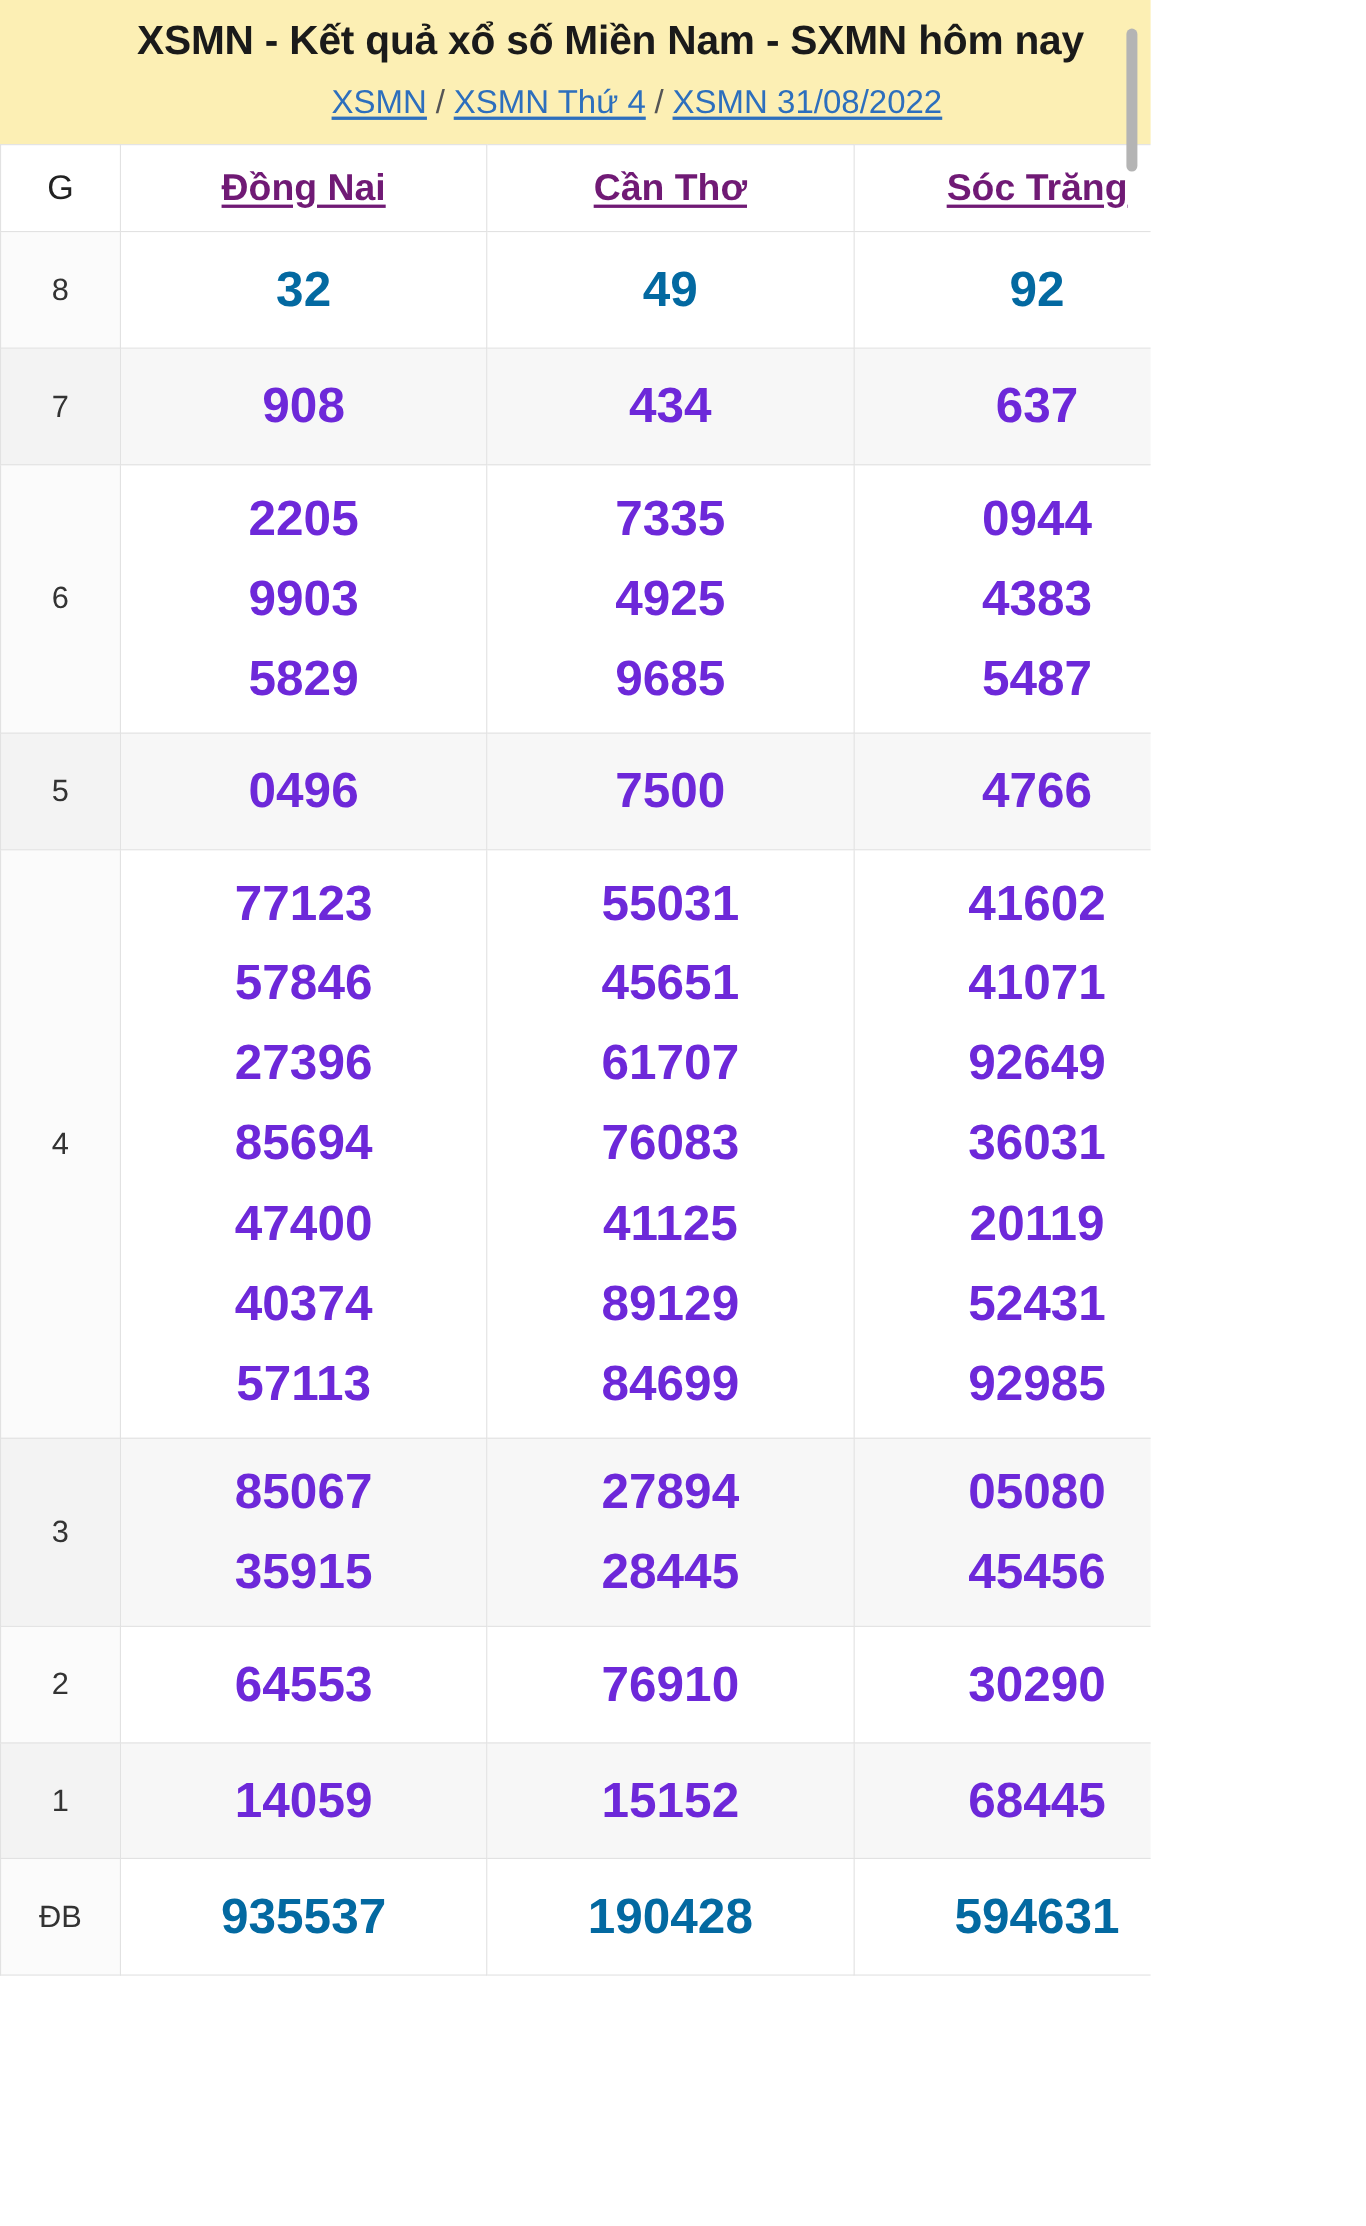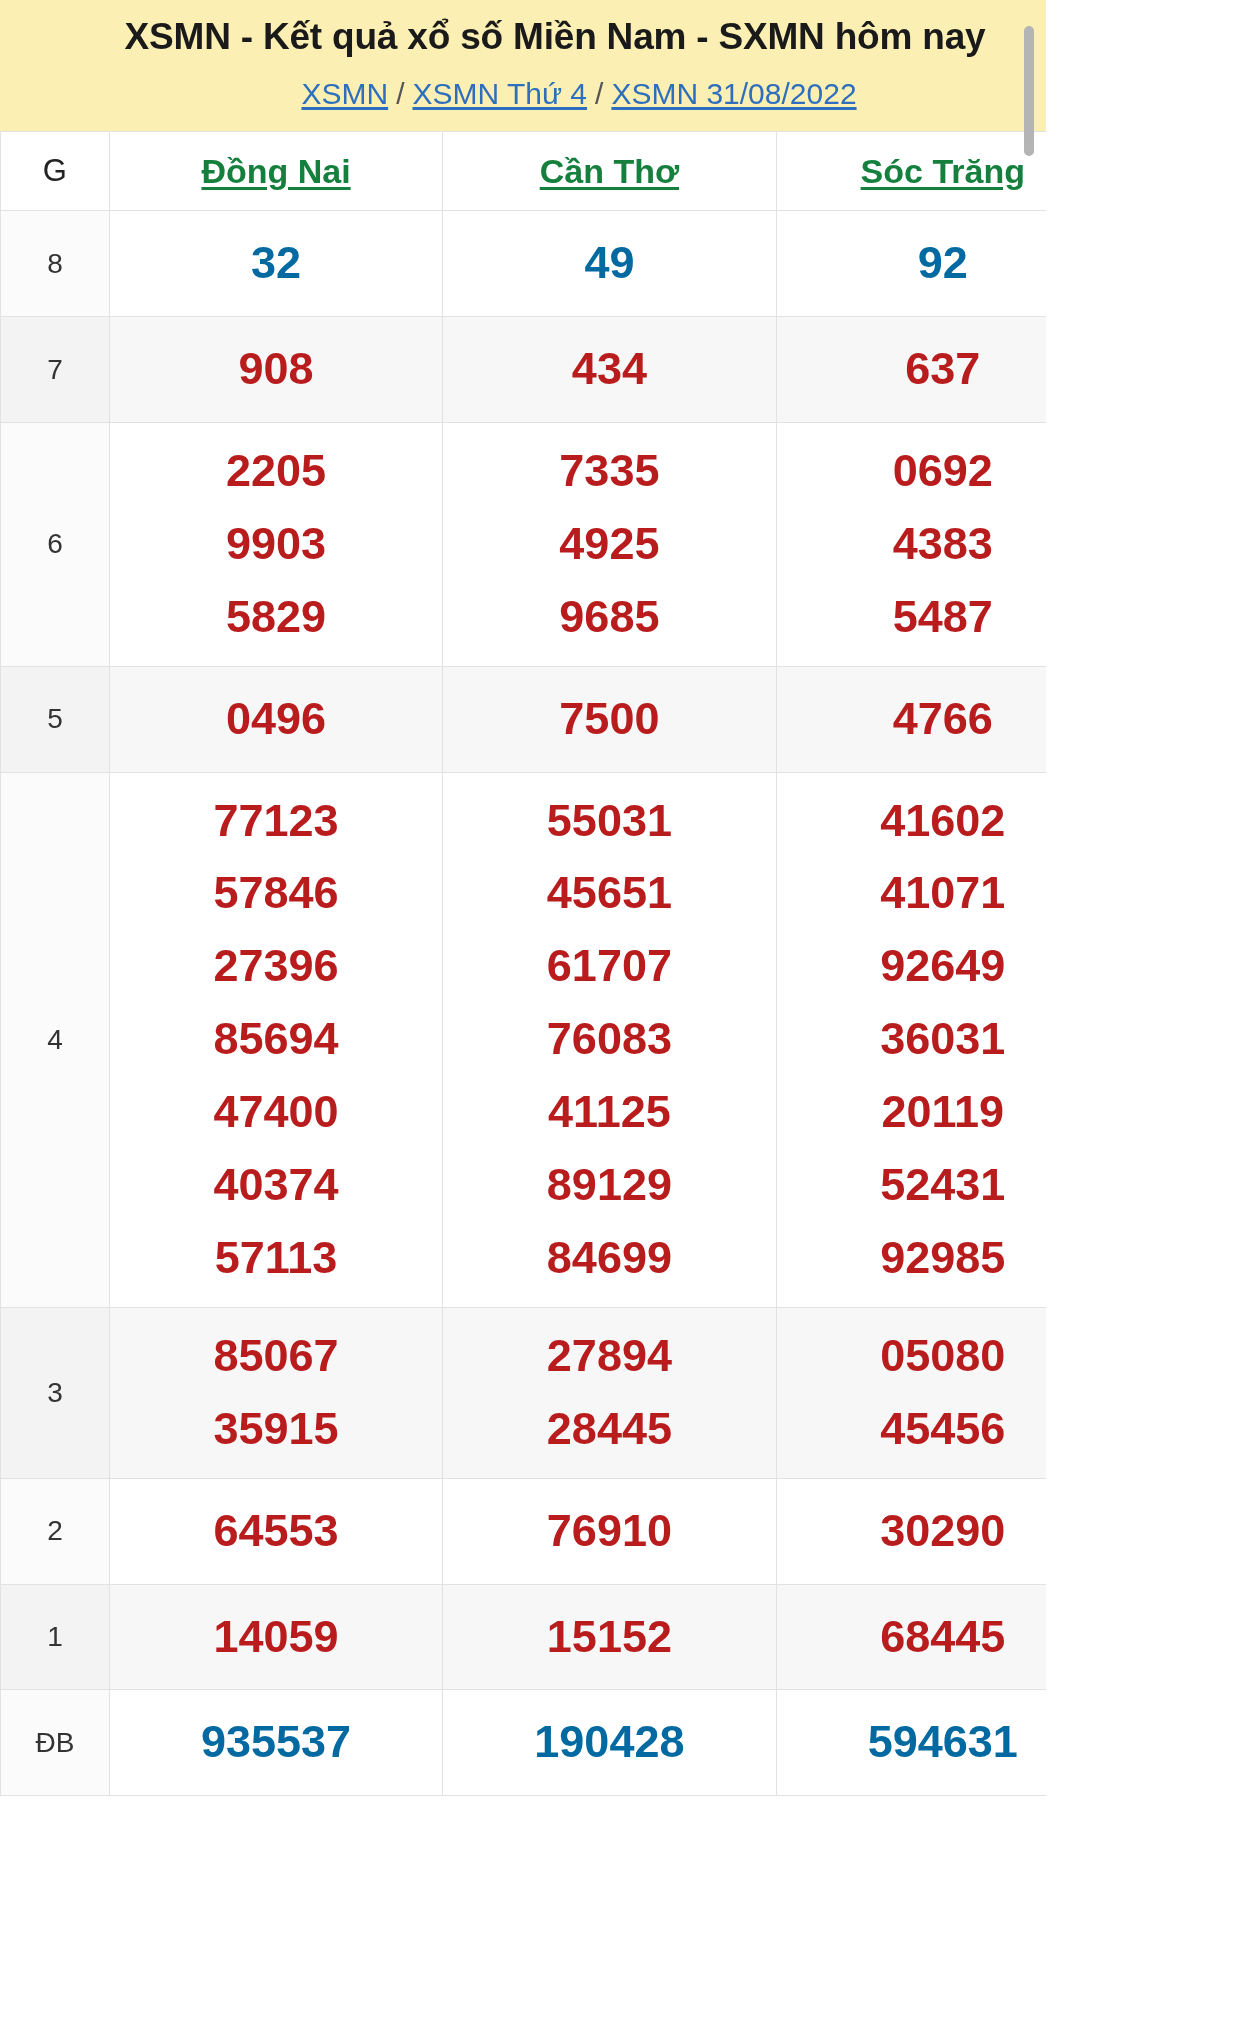--- a/index.html
+++ b/index.html
@@ -64,36 +64,36 @@
     height: 78px;
   }
   .th-g {
     font-size: 31px;
     font-weight: normal;
     color: #222;
   }
   .th-prov a {
     font-size: 34px;
     font-weight: bold;
-    color: #15803d;
+    color: #701a75;
     text-decoration: underline;
     text-underline-offset: 4px;
   }
   tbody td.gcell {
     font-size: 28px;
     color: #333;
     font-weight: normal;
     background: #fbfbfb;
   }
   tbody tr.shade td { background: #f7f7f7; }
   tbody tr.shade td.gcell { background: #f3f3f3; }
   .nums {
     font-size: 45px;
     font-weight: bold;
-    color: #b91c1c;
+    color: #6d28d9;
     line-height: 1.62;
     padding: 12px 0;
   }
   .nums.red { color: #0369a1; }
   .nums.small-row { padding: 16px 0; }
   .num-line { display: block; }
   .scrollbar-track {
     position: absolute;
     top: 0;
     right: 6px;
@@ -186,21 +186,21 @@
           </td>
           <td>
             <div class="nums">
               <span class="num-line">7335</span>
               <span class="num-line">4925</span>
               <span class="num-line">9685</span>
             </div>
           </td>
           <td>
             <div class="nums">
-              <span class="num-line">0692</span>
+              <span class="num-line">0944</span>
               <span class="num-line">4383</span>
               <span class="num-line">5487</span>
             </div>
           </td>
         </tr>
         <tr class="shade">
           <td class="gcell">5</td>
           <td>
             <div class="nums small-row">
               <span class="num-line">0496</span>

